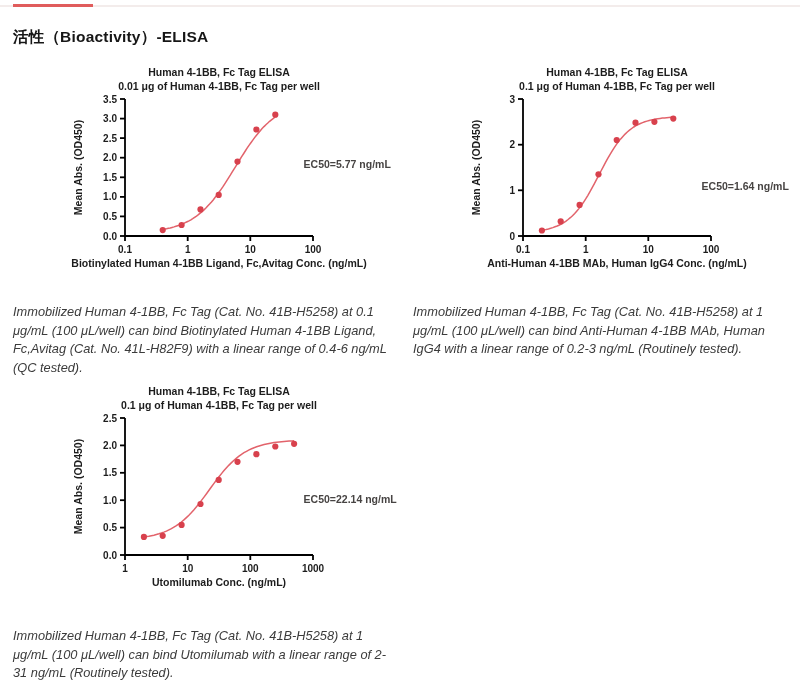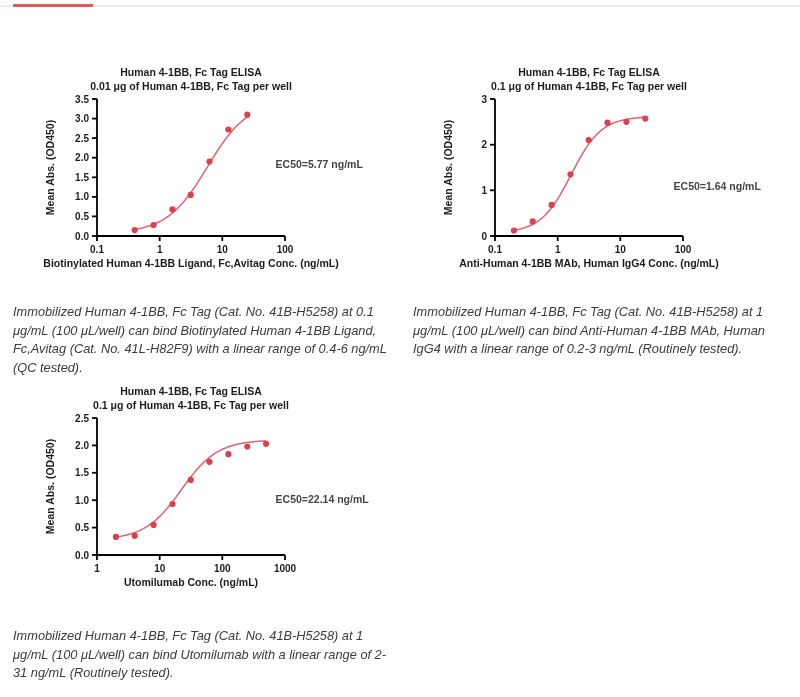--- a/index.html
+++ b/index.html
@@ -7,21 +7,21 @@
   .page {
     position:relative; width:800px; height:697px; overflow:hidden;
     font-family:"Liberation Sans", sans-serif; background:#fff;
   }
   .topline-bg { position:absolute; top:5px; left:0; width:100%; height:2px; background:#f3eceb; }
   .topline-active { position:absolute; top:4px; left:13px; width:80px; height:3px; background:#e05c5c; }
   .heading {
     position:absolute; left:13px; top:27px;
     font-size:15.5px; font-weight:bold; color:#161616; letter-spacing:0.2px;
   }
-  figure.chart { position:absolute; width:340px; height:240px; }
+  figure.chart { position:absolute; width:340px; height:240px;margin-left:28px; }
   #chart0 { left:40px;  top:64px; }
   #chart1 { left:438px; top:64px; }
   #chart2 { left:40px;  top:383px; }
   .desc {
     position:absolute; width:380px;
     font-size:12.8px; line-height:1.45; color:#3b3b3b;font-style:italic;
   }
   #desc0 { left:13px;  top:303px; }
   #desc1 { left:413px; top:303px; }
   #desc2 { left:13px;  top:627px; }
@@ -32,20 +32,21 @@
   .ann { font:bold 10.5px "Liberation Sans",sans-serif; fill:#474443; }
   .ax  { stroke:#000; stroke-width:1.8; fill:none; }
 </style>
 </head>
 <body>
 
 <div class="page">
   <div class="topline-bg"></div>
   <div class="topline-active"></div>
 
+  <h2 class="heading">活性（Bioactivity）-ELISA</h2>
 
   <figure class="chart" id="chart0"><svg viewBox="0 0 340 240" width="340" height="240">
         <text class="ct" x="151" y="12" text-anchor="middle">Human 4-1BB, Fc Tag ELISA</text>
         <text class="ct" x="151" y="26" text-anchor="middle">0.01 μg of Human 4-1BB, Fc Tag per well</text>
         <path class="ax" d="M57 35 V172 H245"></path>
         <line class="ax" x1="57" x2="52" y1="172.0" y2="172.0"></line>
         <text class="tk" x="49" y="175.5" text-anchor="end">0.0</text>
         <line class="ax" x1="57" x2="52" y1="152.4" y2="152.4"></line>
         <text class="tk" x="49" y="155.9" text-anchor="end">0.5</text>
         <line class="ax" x1="57" x2="52" y1="132.9" y2="132.9"></line>

